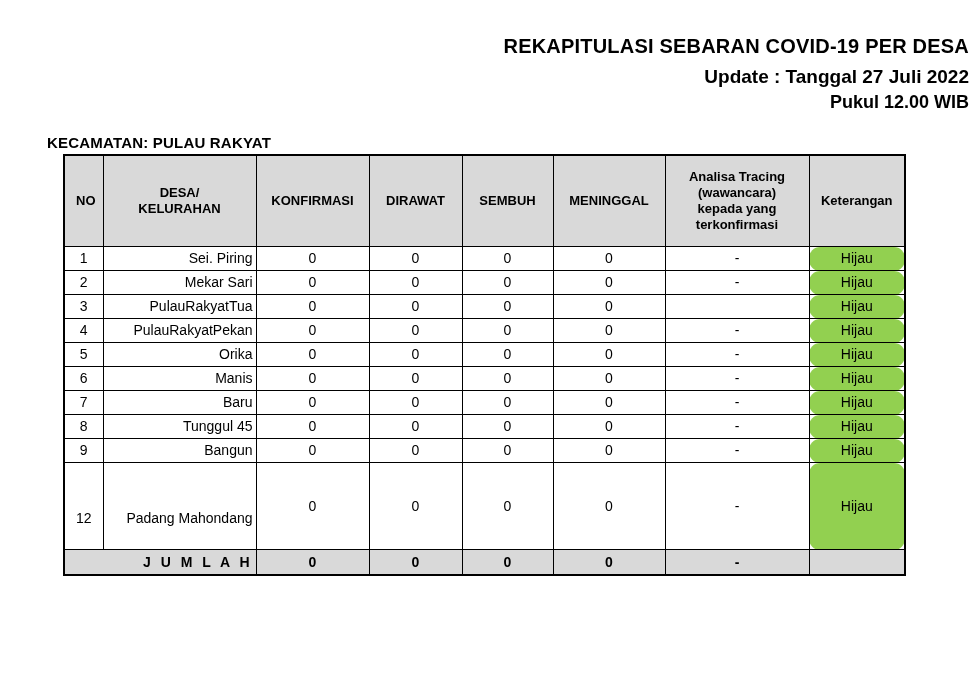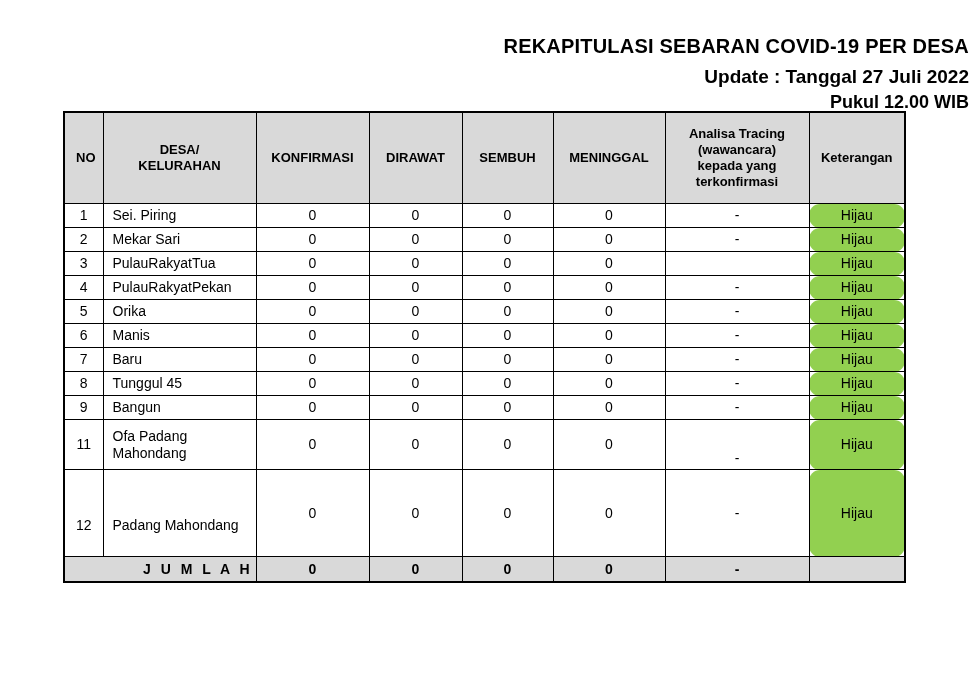--- a/index.html
+++ b/index.html
@@ -43,21 +43,21 @@
     text-align:center;vertical-align:middle;
     white-space:pre-line;
     height:86px;padding:2px 11px;
     border-bottom:3px solid var(--border);
   }
   tbody td{
     height:21px;padding:1px 3px;
     text-align:center;vertical-align:middle;
     line-height:1.15;
   }
-  tbody td.desa{text-align:left;padding-left:9px;}
+  tbody td.desa{text-align:right;padding-left:9px;}
   tbody td.green{background:var(--green);border-radius:11px;}
   tr.tall1 td{height:45px;}
   tr.tall1 td.tracing{vertical-align:bottom;padding-bottom:3px;}
   tr.tall2 td{height:62px;}
   tr.tall2 td.no,tr.tall2 td.desa{vertical-align:bottom;padding-bottom:23px;}
   tr.total td{
     background:var(--gray);font-weight:bold;height:22px;
   }
   tr.total td.jumlah-label{letter-spacing:3px;text-align:right;}
 </style>
@@ -65,20 +65,21 @@
 <body>
 
 <div class="page">
 
   <div class="titles">
     <div class="t1">REKAPITULASI SEBARAN COVID-19 PER DESA</div>
     <div class="t3">Update : Tanggal 27 Juli 2022</div>
     <div class="t4">Pukul 12.00 WIB</div>
   </div>
 
+  <div class="section-label">KECAMATAN: PULAU RAKYAT</div>
 
   <table class="recap">
     <colgroup>
       <col style="width:39px">
         <col style="width:153px">
         <col style="width:113px">
         <col style="width:93px">
       <col style="width:91px">
         <col style="width:112px">
         <col style="width:144px">
@@ -184,30 +185,20 @@
       <tr>
         <td class="no">9</td>
         <td class="desa">Bangun</td>
         <td>0</td>
         <td>0</td>
         <td>0</td>
         <td>0</td>
         <td class="tracing">-</td>
         <td class="green">Hijau</td>
       </tr>
-      <tr class="tall1">
-        <td class="no">11</td>
-        <td class="desa">Ofa Padang Mahondang</td>
-        <td>0</td>
-        <td>0</td>
-        <td>0</td>
-        <td>0</td>
-        <td class="tracing">-</td>
-        <td class="green">Hijau</td>
-      </tr>
       <tr class="tall2">
         <td class="no">12</td>
         <td class="desa">Padang Mahondang</td>
         <td>0</td>
         <td>0</td>
         <td>0</td>
         <td>0</td>
         <td class="tracing">-</td>
         <td class="green">Hijau</td>
       </tr>

